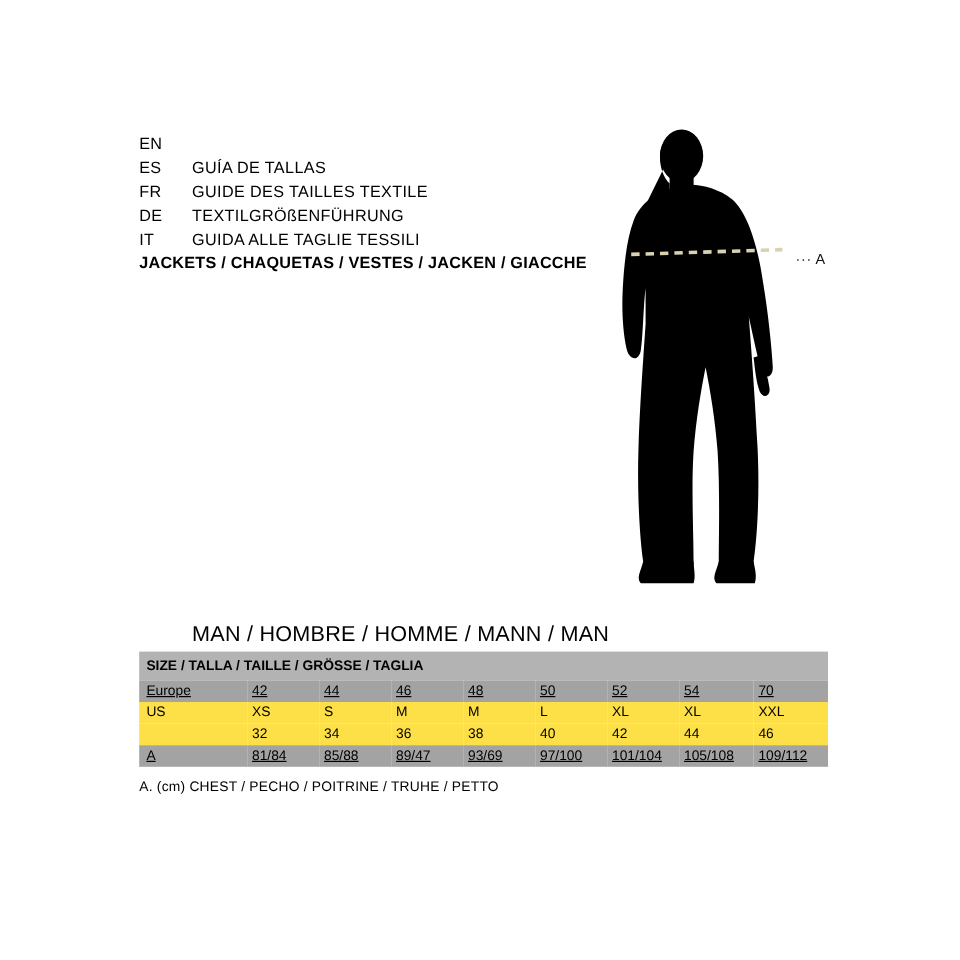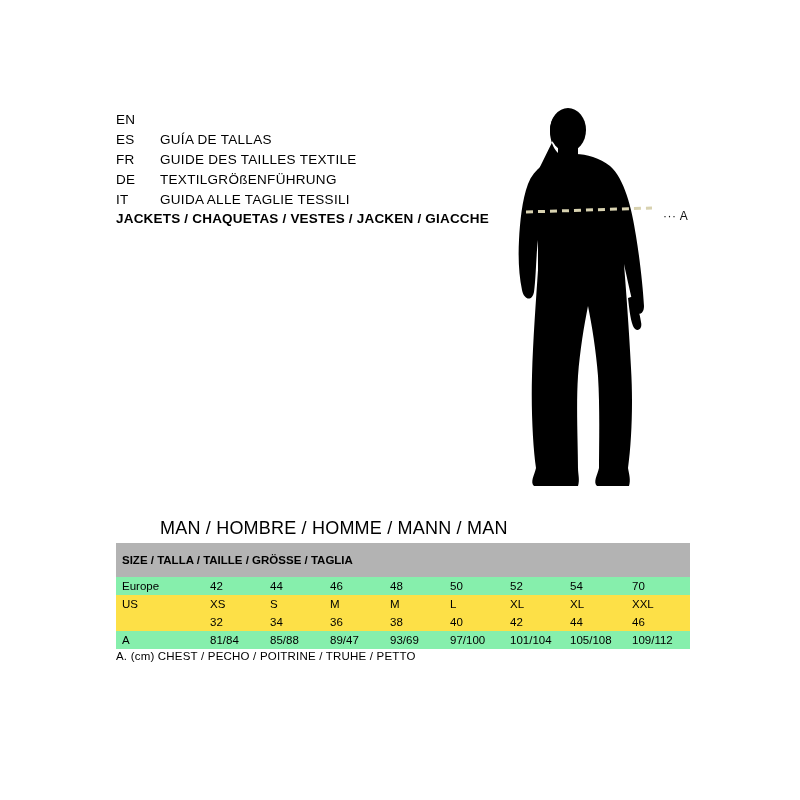--- a/index.html
+++ b/index.html
@@ -111,27 +111,28 @@
   }
   .size-table td.rowlabel {
     text-align: left;
     padding-left: 6px;
   }
   .size-table tr.head td {
     background: #b3b3b3;
     font-weight: bold;
     text-align: left;
     padding-left: 6px;
-    height: 34px;
+    height: 24px;
   }
   .size-table tr.shade td {
     background: #fde047;
   }
   .size-table tr.plain td {
-    background: #86efac;
+    background: #a3a3a3;
+    text-decoration: underline;
   }
 
   .table-footnote {
     position: absolute;
     left: 116px;
     top: 650px;
     font-size: 11.5px;
     letter-spacing: 0.2px;
     white-space: nowrap;
   }

